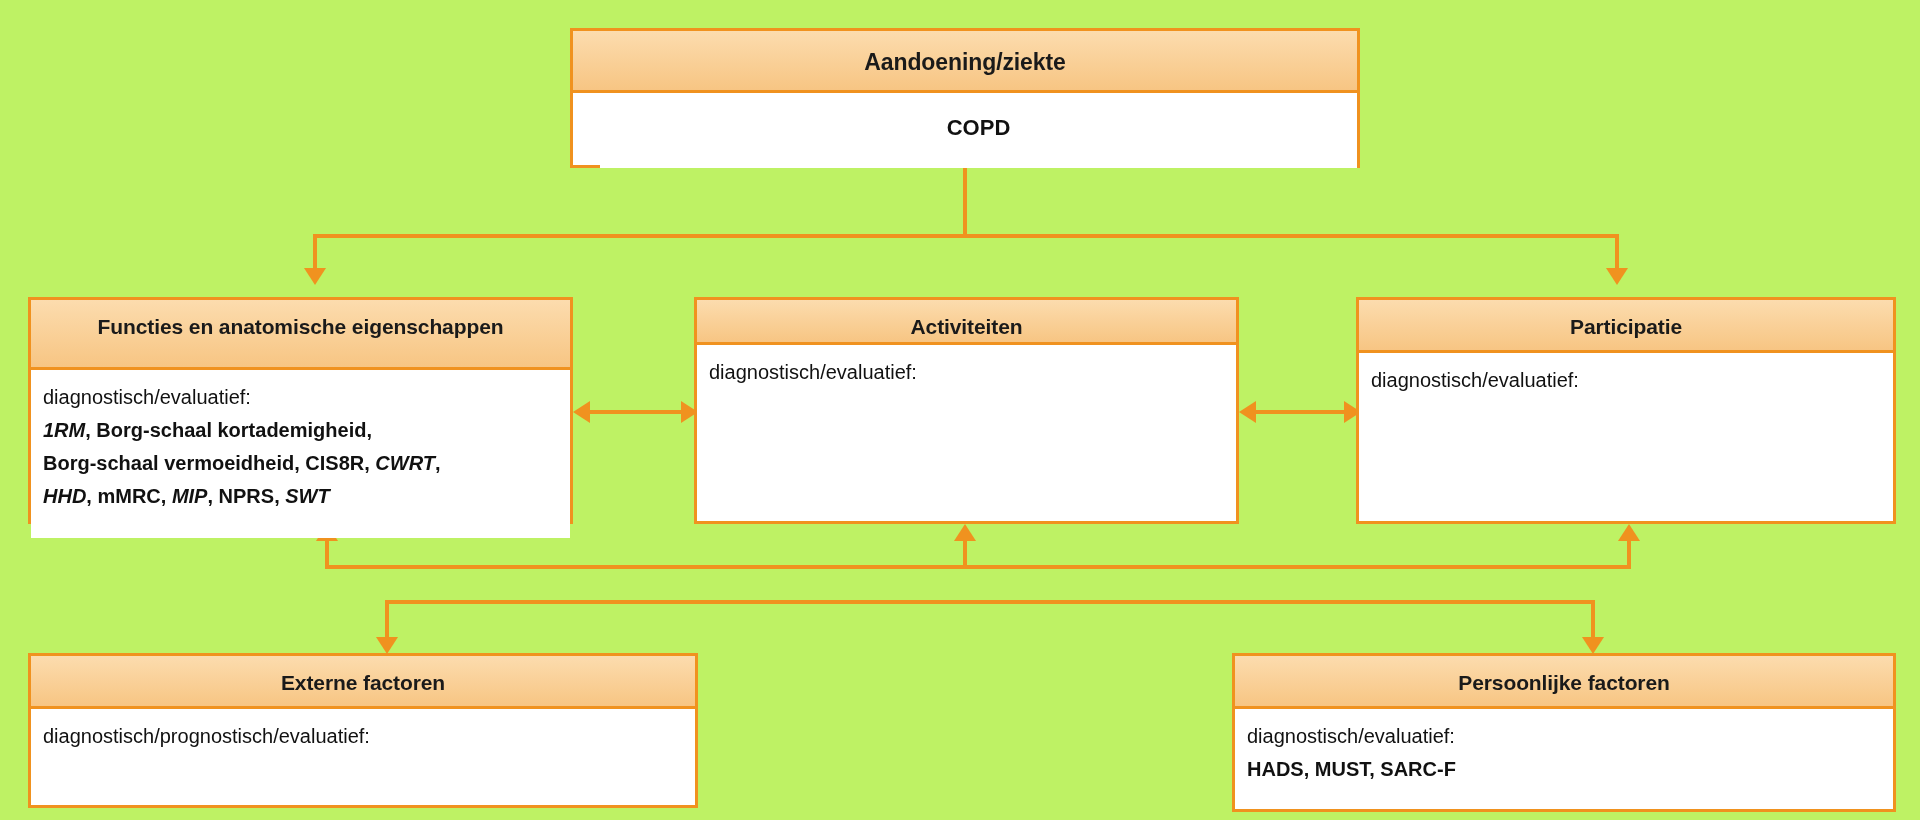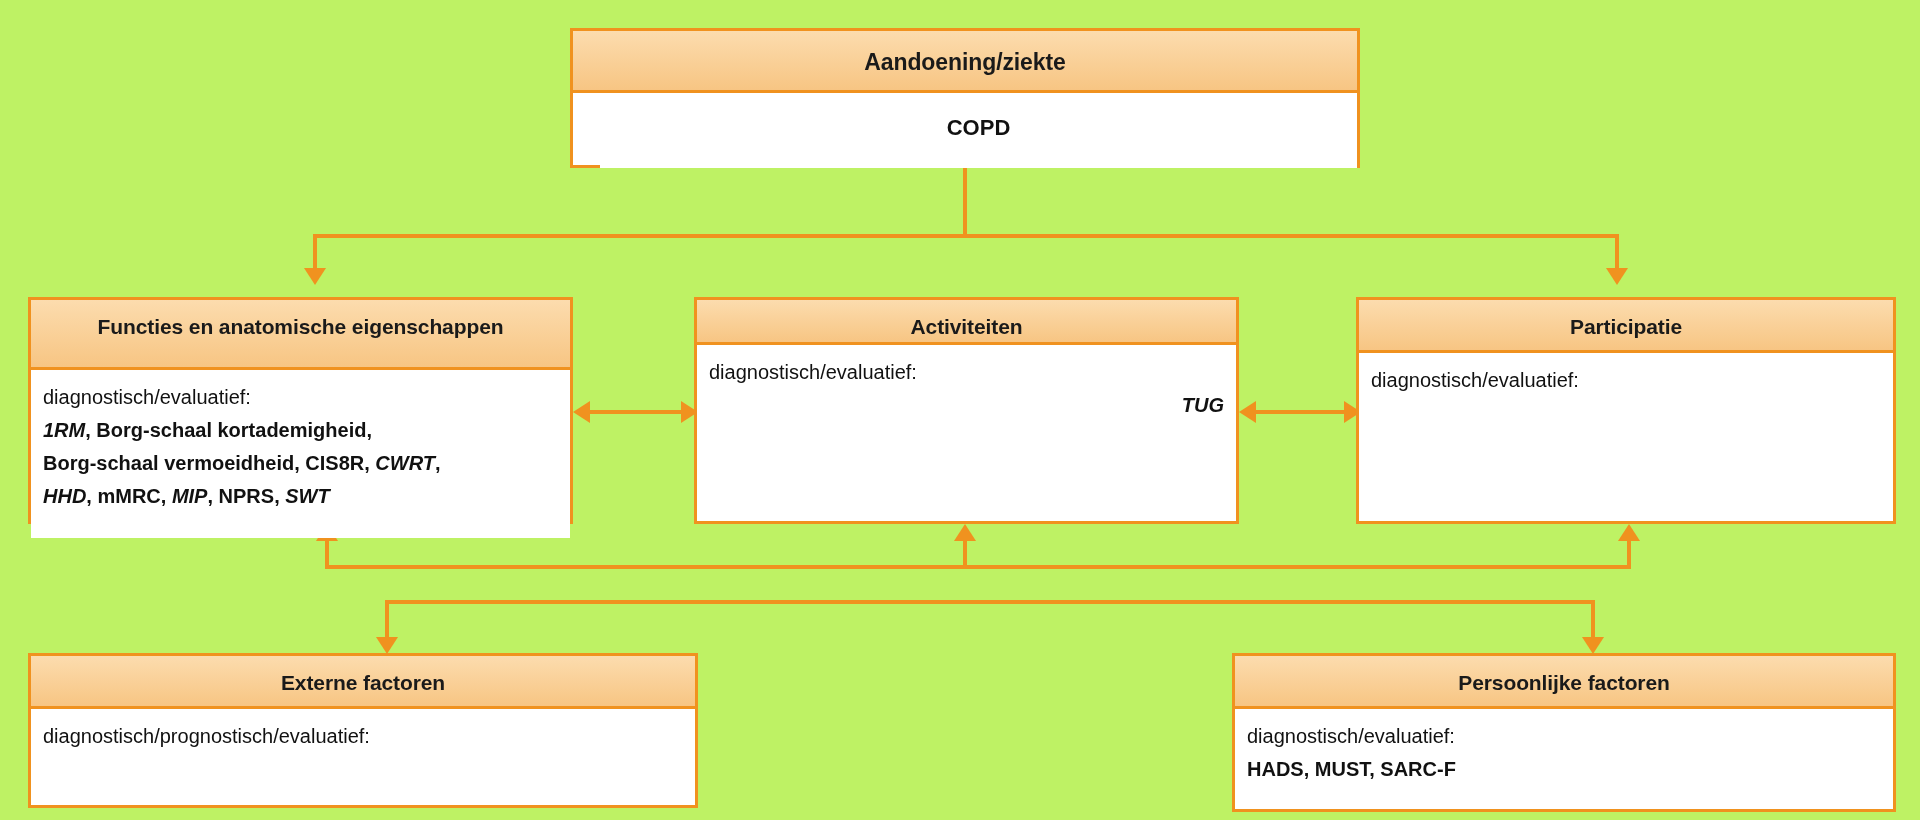--- a/index.html
+++ b/index.html
@@ -115,21 +115,20 @@
       <span class="line">
         <span class="bi">HHD</span><span class="b">, mMRC, </span><span class="bi">MIP</span><span class="b">, NPRS, </span><span class="bi">SWT</span>
       </span>
     </div>
   </div>
 
   <div class="box" style="left:694px; top:297px; width:545px; height:227px;">
     <div class="box-header" style="height:45px; line-height:53px; font-size:21px;">Activiteiten</div>
     <div class="box-body" style="height:168px; font-size:20px; line-height:33px;">
       <span class="line plain">diagnostisch/evaluatief:</span>
-      <span class="line bi">TUG</span>
     </div>
   </div>
 
   <div class="box" style="left:1356px; top:297px; width:540px; height:227px;">
     <div class="box-header" style="height:53px; line-height:53px; font-size:21px;">Participatie</div>
     <div class="box-body" style="height:168px; font-size:20px; line-height:33px;">
       <span class="line plain">diagnostisch/evaluatief:</span>
     </div>
   </div>
 

